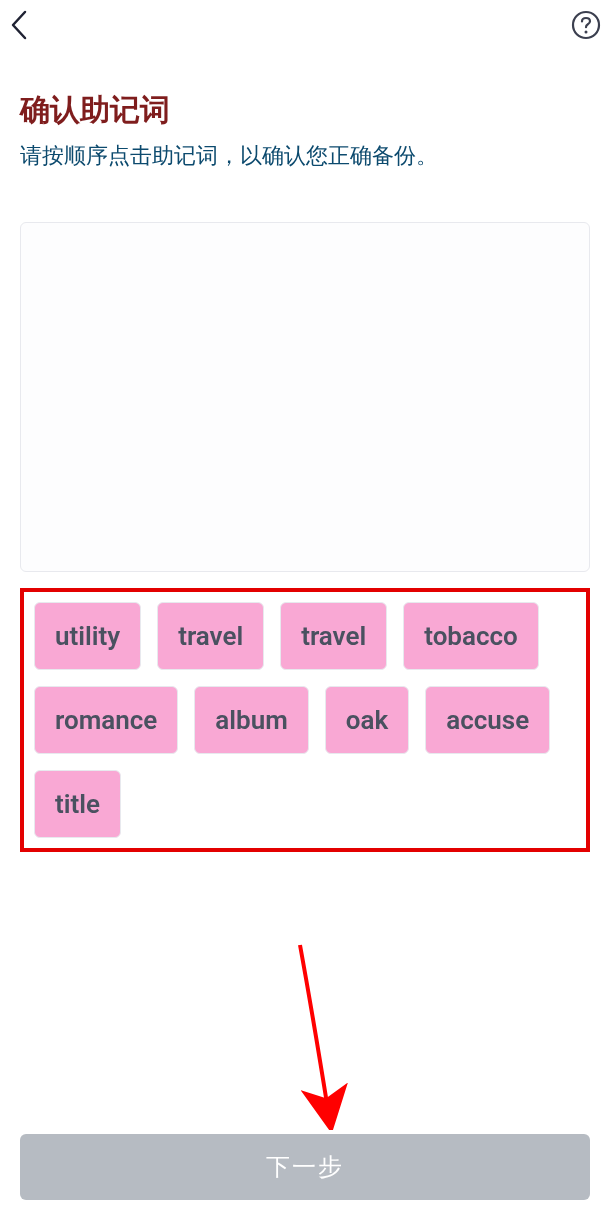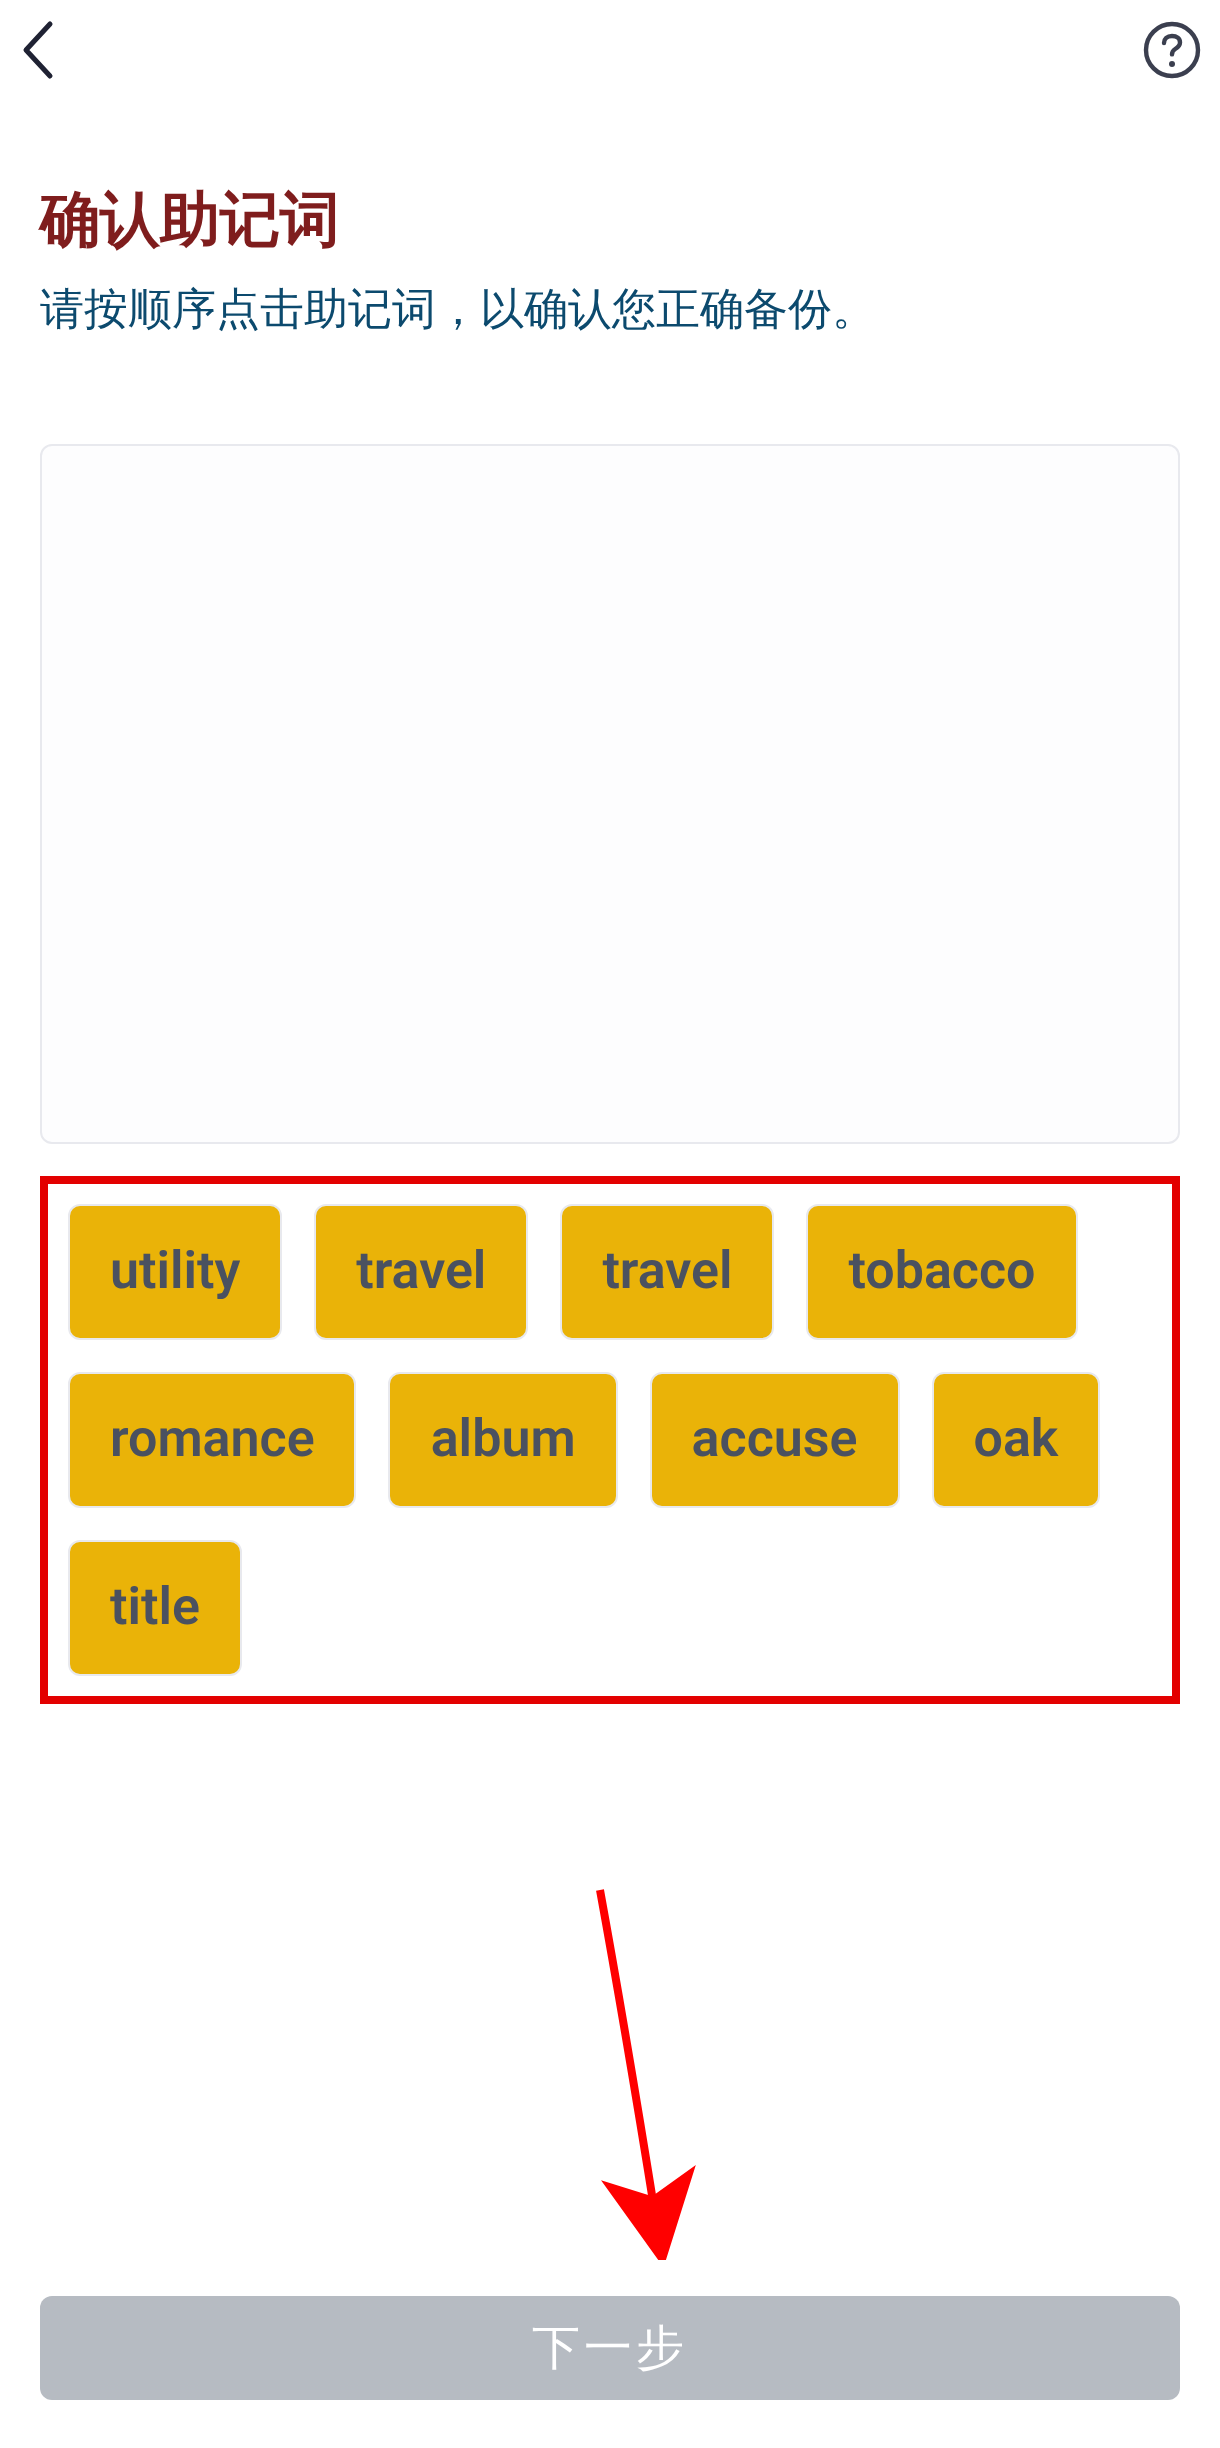--- a/index.html
+++ b/index.html
@@ -49,30 +49,30 @@
       flex-wrap: wrap;
       gap: 16px;
     }
     .word-chip {
       border: 1px solid #e8e9ee;
       border-radius: 6px;
       padding: 20px 20px;
       font-size: 26px;
       font-weight: 600;
       color: #4a5160;
-      background: #eab308;
+      background: #f9a8d4;
       cursor: pointer;
       line-height: 1;
     }
     .next-btn {
       position: absolute;
       left: 20px;
       right: 20px;
       bottom: 24px;
-      height: 52px;
+      height: 66px;
       background: #b6bbc2;
       border: none;
       border-radius: 6px;
       color: #ffffff;
       font-size: 24px;
       font-weight: 400;
       letter-spacing: 2px;
       cursor: pointer;
       display: flex;
       align-items: center;
@@ -108,22 +108,22 @@
   <div class="selected-box"></div>
 
   <div class="word-grid-wrapper">
     <div class="word-grid" id="word-grid">
         <div class="word-chip">utility</div>
         <div class="word-chip">travel</div>
         <div class="word-chip">travel</div>
         <div class="word-chip">tobacco</div>
         <div class="word-chip">romance</div>
         <div class="word-chip">album</div>
+        <div class="word-chip">oak</div>
         <div class="word-chip">accuse</div>
-        <div class="word-chip">oak</div>
         <div class="word-chip">title</div>
       </div>
   </div>
 </div>
 
 <svg class="arrow-overlay" style="left:280px; top:940px;" width="80" height="190" viewBox="0 0 80 190">
   <defs>
     <marker id="arrowhead" markerWidth="12" markerHeight="12" refX="6" refY="6" orient="auto">
       <path d="M0,0 L12,6 L0,12 L3,6 Z" fill="#ff0000"></path>
     </marker>

